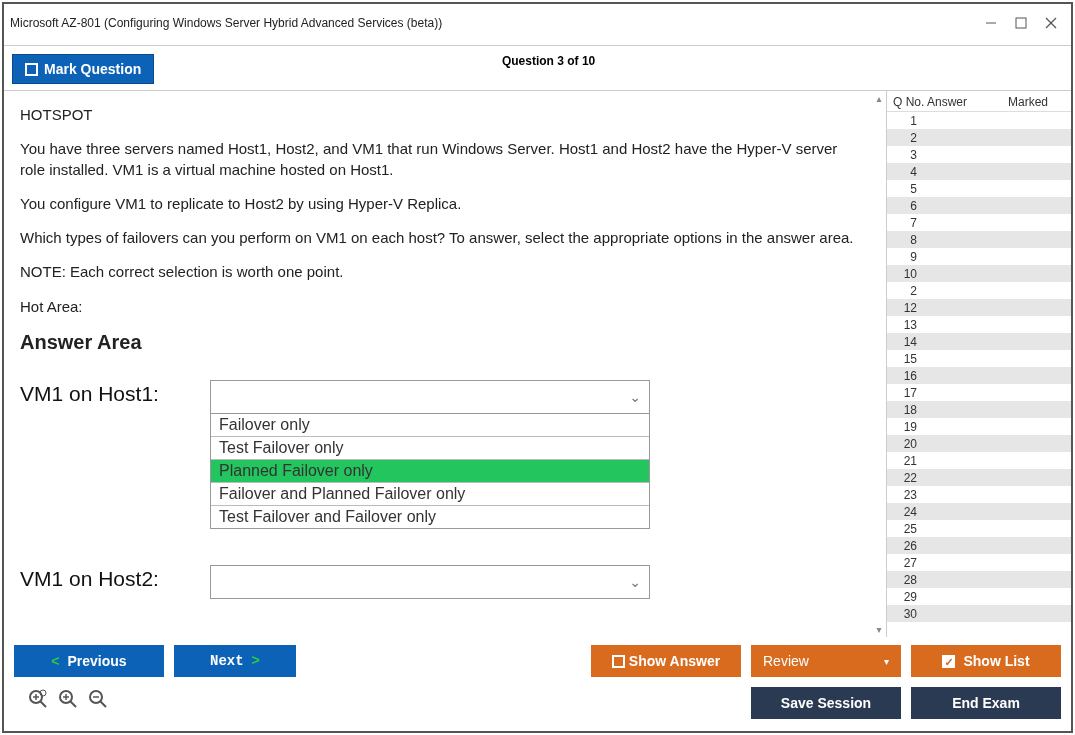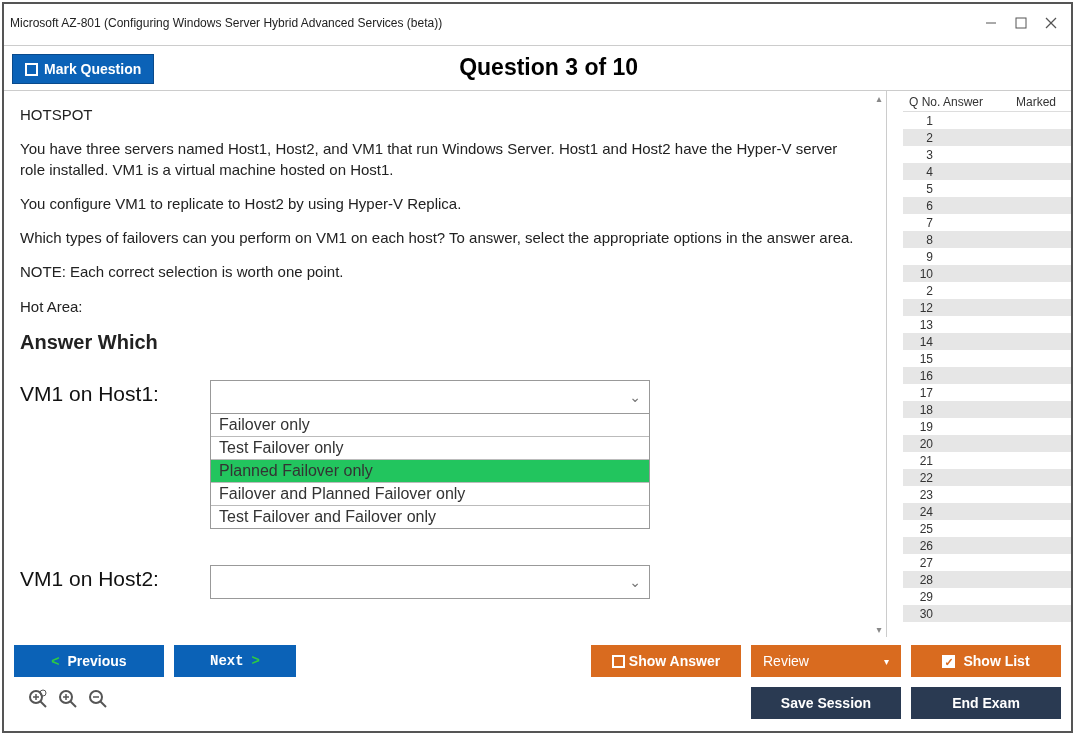--- a/index.html
+++ b/index.html
@@ -7,36 +7,36 @@
   .outer { border: 2px solid #555; width: 1071px; height: 731px; margin: 2px; position: relative; display: flex; flex-direction: column; }
   .titlebar { display: flex; align-items: center; padding: 4px 6px 8px 6px; border-bottom: 1px solid #ccc; height: 42px; font-size: 12px; }
   .titlebar .title { flex: 1; color: #222; }
   .winctl { display: flex; gap: 18px; padding-right: 8px; color: #666; }
   .winctl span { cursor: default; font-size: 14px; }
   .winctl svg { display: block; }
 
   .toprow { display: flex; align-items: flex-start; padding: 8px 8px 6px 8px; }
   .mark-btn { background: #0b62b7; color: #fff; border: 1px solid #094a8c; padding: 6px 12px; font-size: 14px; font-weight: bold; display: flex; align-items: center; gap: 6px; cursor: pointer; }
   .mark-btn .chk { width: 13px; height: 13px; border: 2px solid #fff; display: inline-block; }
-  .qheader { flex: 1; text-align: center; font-size: 23px; font-weight: bold; padding-right: 120px; }
+  .qheader { flex: 1; text-align: center; font-size: 12px; font-weight: bold; padding-right: 120px; }
 
   .midrow { flex: 1; display: flex; border-top: 1px solid #ccc; overflow: hidden; }
   .qpane { flex: 1; padding: 14px 16px; font-size: 15px; color: #222; overflow-y: auto; position: relative; }
   .qpane p { margin-bottom: 14px; line-height: 1.35; }
   .answer-area-h { font-size: 20px; font-weight: bold; margin: 10px 0 26px 0; }
   .hot-row { display: flex; align-items: flex-start; margin-bottom: 36px; }
   .hot-label { width: 190px; font-size: 21px; color: #111; padding-top: 2px; }
   .dropdown { width: 440px; }
   .dd-sel { border: 1px solid #999; height: 34px; display: flex; align-items: center; justify-content: flex-end; padding: 0 8px; color: #777; font-size: 14px; cursor: pointer; }
   .dd-list { border: 1px solid #999; border-top: none; }
   .dd-opt { padding: 2px 8px; font-size: 16px; color: #333; border-bottom: 1px solid #bbb; cursor: pointer; }
   .dd-opt:last-child { border-bottom: none; }
   .dd-opt.sel { background: #22c55e; }
 
-  .sidepane { width: 185px; border-left: 1px solid #ccc; display: flex; flex-direction: column; font-size: 12px; padding-left: 16px; }
+  .sidepane { width: 185px; border-left: 1px solid #ccc; display: flex; flex-direction: column; font-size: 12px; }
   .sidehead { display: flex; padding: 4px 6px 2px 6px; color: #333; }
   .sidehead .c1 { width: 34px; }
   .sidehead .c2 { width: 64px; }
   .sidehead .c3 { flex: 1; text-align: center; }
   .qlist { flex: 1; overflow-y: scroll; border-top: 1px solid #ddd; }
   .qrow { display: flex; height: 17px; align-items: center; padding: 0 6px; }
   .qrow .c1 { width: 34px; text-align: right; padding-right: 10px; color: #333; }
   .qrow.even { background: #e6e6e6; }
 
   .botrow { padding: 8px 10px; display: flex; align-items: center; gap: 10px; }
@@ -100,21 +100,21 @@
 
   <div class="midrow">
     <div class="qpane-wrap">
       <div class="qpane">
         <p>HOTSPOT</p>
         <p>You have three servers named Host1, Host2, and VM1 that run Windows Server. Host1 and Host2 have the Hyper-V server role installed. VM1 is a virtual machine hosted on Host1.</p>
         <p>You configure VM1 to replicate to Host2 by using Hyper-V Replica.</p>
         <p>Which types of failovers can you perform on VM1 on each host? To answer, select the appropriate options in the answer area.</p>
         <p>NOTE: Each correct selection is worth one point.</p>
         <p>Hot Area:</p>
-        <div class="answer-area-h">Answer Which</div>
+        <div class="answer-area-h">Answer Area</div>
 
         <div class="hot-row">
           <div class="hot-label">VM1 on Host1:</div>
           <div class="dropdown">
             <div class="dd-sel">
               <span>⌄</span>
             </div>
             <div class="dd-list">
               <div class="dd-opt">Failover only</div>
               <div class="dd-opt">Test Failover only</div>

